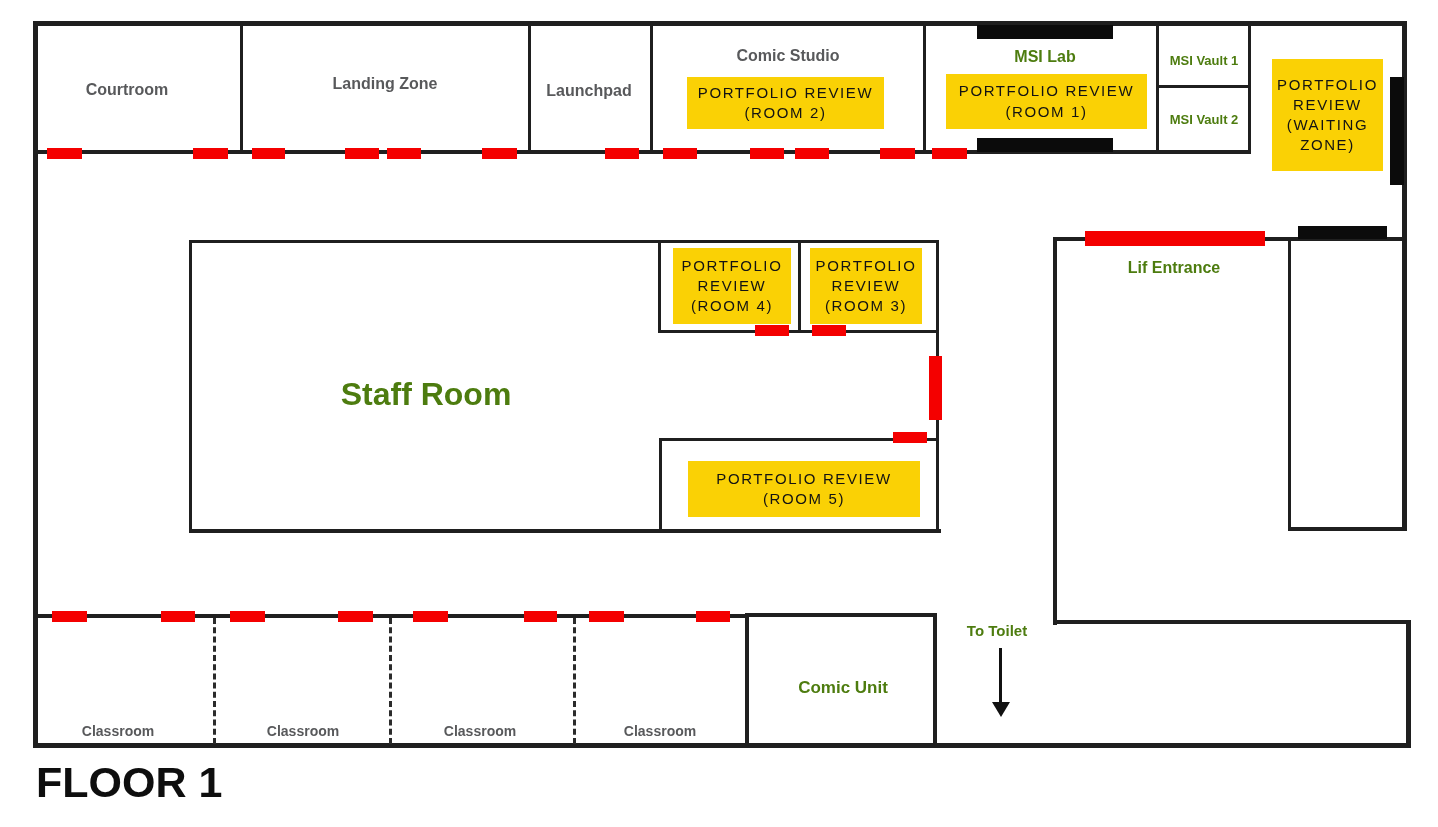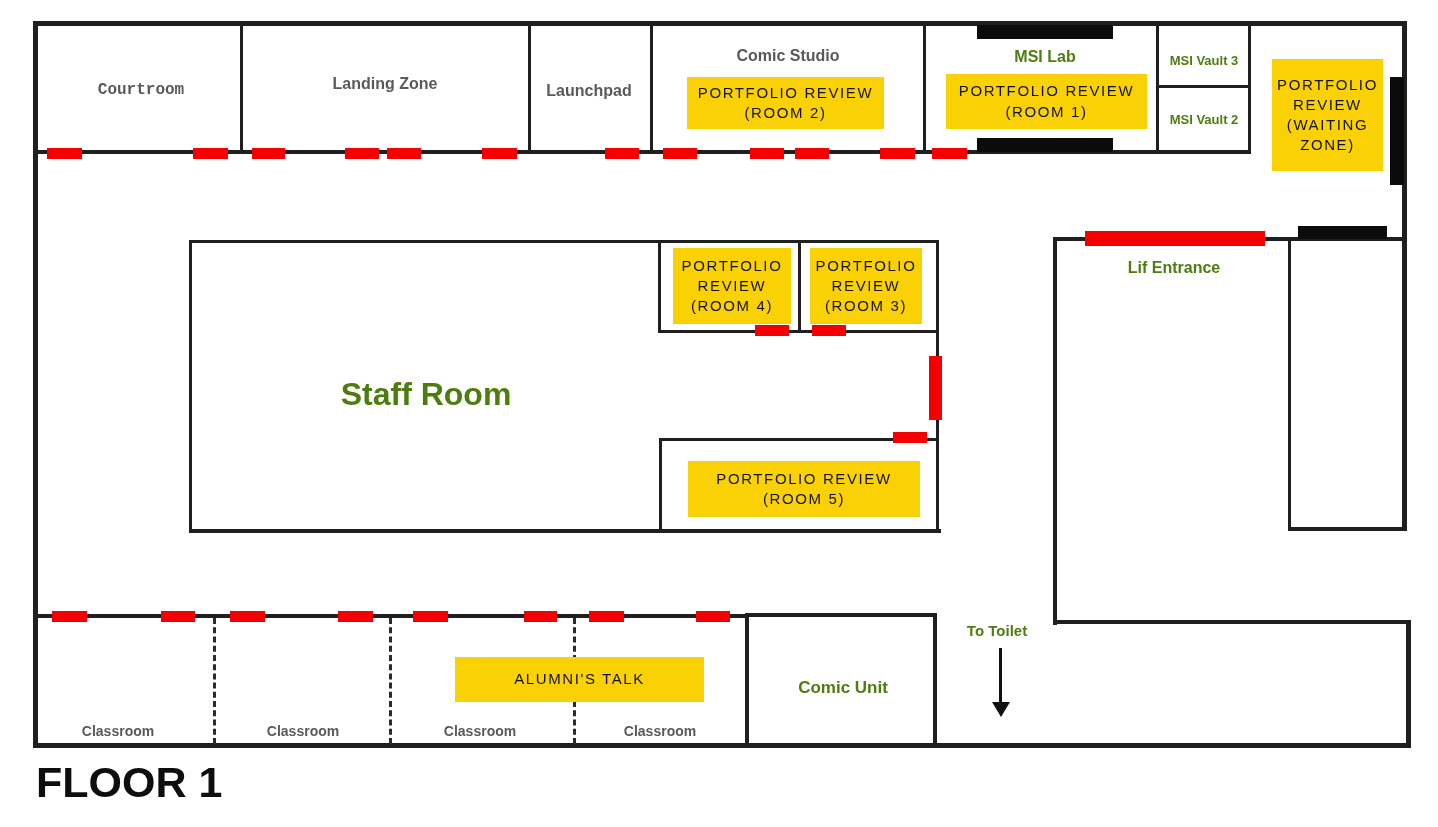--- a/index.html
+++ b/index.html
@@ -100,26 +100,26 @@
 
   <div class="door" style="left:52px;top:611px;width:35px;"></div>
   <div class="door" style="left:161px;top:611px;width:34px;"></div>
   <div class="door" style="left:230px;top:611px;width:35px;"></div>
   <div class="door" style="left:338px;top:611px;width:35px;"></div>
   <div class="door" style="left:413px;top:611px;width:35px;"></div>
   <div class="door" style="left:524px;top:611px;width:33px;"></div>
   <div class="door" style="left:589px;top:611px;width:35px;"></div>
   <div class="door" style="left:696px;top:611px;width:34px;"></div>
 
-  <div class="rlabel" style="left:141px;top:90px;font-family:Liberation Mono, monospace;">Courtroom</div>
+  <div class="rlabel" style="left:127px;top:90px;">Courtroom</div>
   <div class="rlabel" style="left:385px;top:59px;margin-top:25px;">Landing Zone</div>
   <div class="rlabel" style="left:589px;top:91px;">Launchpad</div>
   <div class="rlabel" style="left:788px;top:56px;">Comic Studio</div>
   <div class="rlabel dark" style="left:1045px;top:57px;">MSI Lab</div>
-  <div class="rlabel small dark" style="left:1204px;top:60px;">MSI Vault 3</div>
+  <div class="rlabel small dark" style="left:1204px;top:60px;">MSI Vault 1</div>
   <div class="rlabel small dark" style="left:1204px;top:119px;">MSI Vault 2</div>
   <div class="rlabel dark" style="left:426px;top:394px;font-size:32px;">Staff Room</div>
   <div class="rlabel dark" style="left:1174px;top:268px;">Lif Entrance</div>
   <div class="rlabel dark" style="left:843px;top:688px;font-size:17px;">Comic Unit</div>
   <div class="rlabel" style="left:118px;top:731px;font-size:14px;">Classroom</div>
   <div class="rlabel" style="left:303px;top:731px;font-size:14px;">Classroom</div>
   <div class="rlabel" style="left:480px;top:731px;font-size:14px;">Classroom</div>
   <div class="rlabel" style="left:660px;top:731px;font-size:14px;">Classroom</div>
 
   <div class="event" style="left:687px;top:77px;width:197px;height:52px;">PORTFOLIO REVIEW
@@ -131,21 +131,20 @@
 (WAITING
 ZONE)</div>
   <div class="event" style="left:673px;top:248px;width:118px;height:76px;">PORTFOLIO
 REVIEW
 (ROOM 4)</div>
   <div class="event" style="left:810px;top:248px;width:112px;height:76px;">PORTFOLIO
 REVIEW
 (ROOM 3)</div>
   <div class="event" style="left:688px;top:461px;width:232px;height:56px;">PORTFOLIO REVIEW
 (ROOM 5)</div>
-  <div class="event" style="left:455px;top:657px;width:249px;height:45px;">ALUMNI'S TALK</div>
 
   <div class="rlabel dark" style="left:997px;top:630px;font-size:15px;">To Toilet</div>
   <div class="arrow-line" style="left:999px;top:648px;width:3px;height:56px;"></div>
   <div class="arrow-head" style="left:992px;top:702px;"></div>
 
   <div class="floor-title">FLOOR 1</div>
 
 </div>
 
 </body></html>

